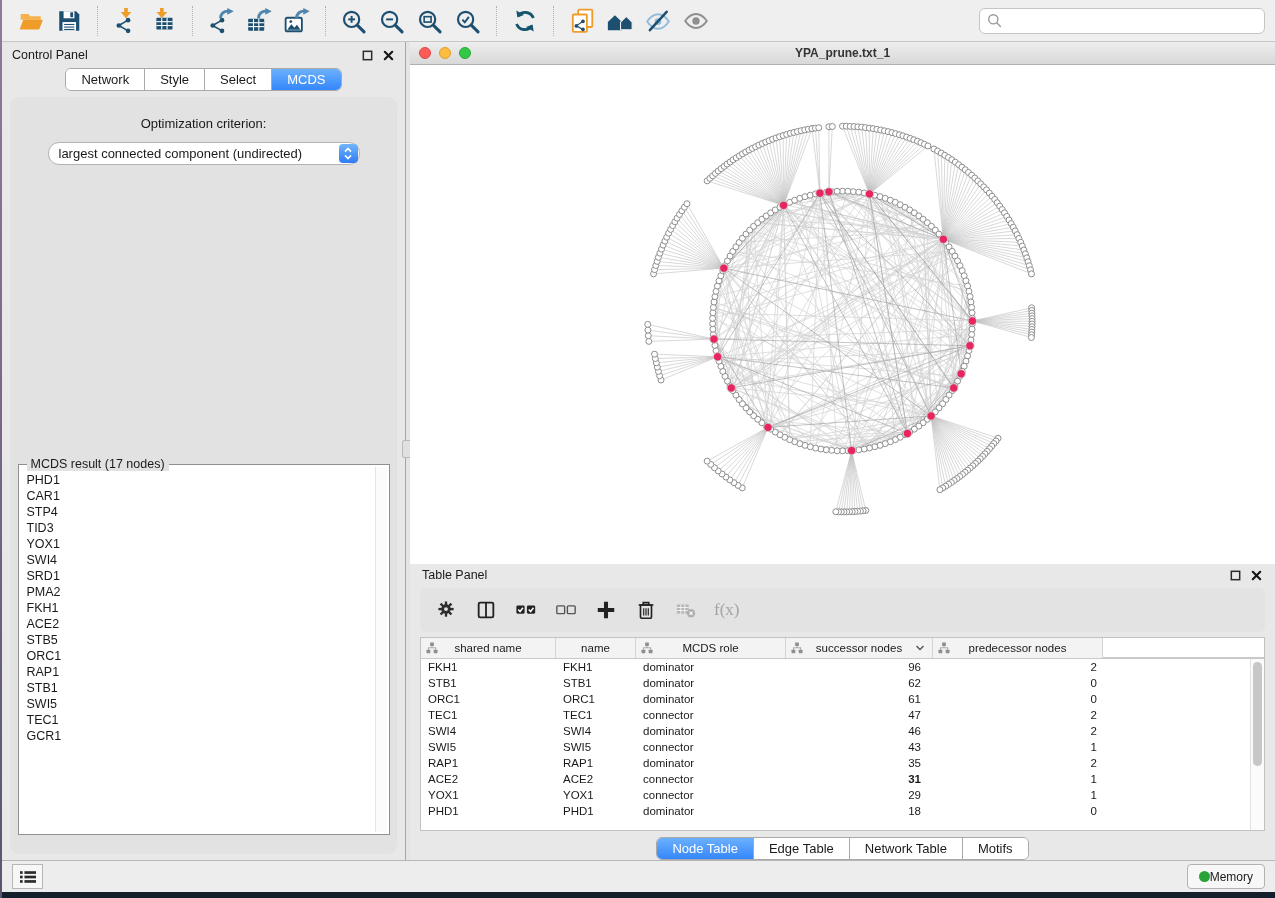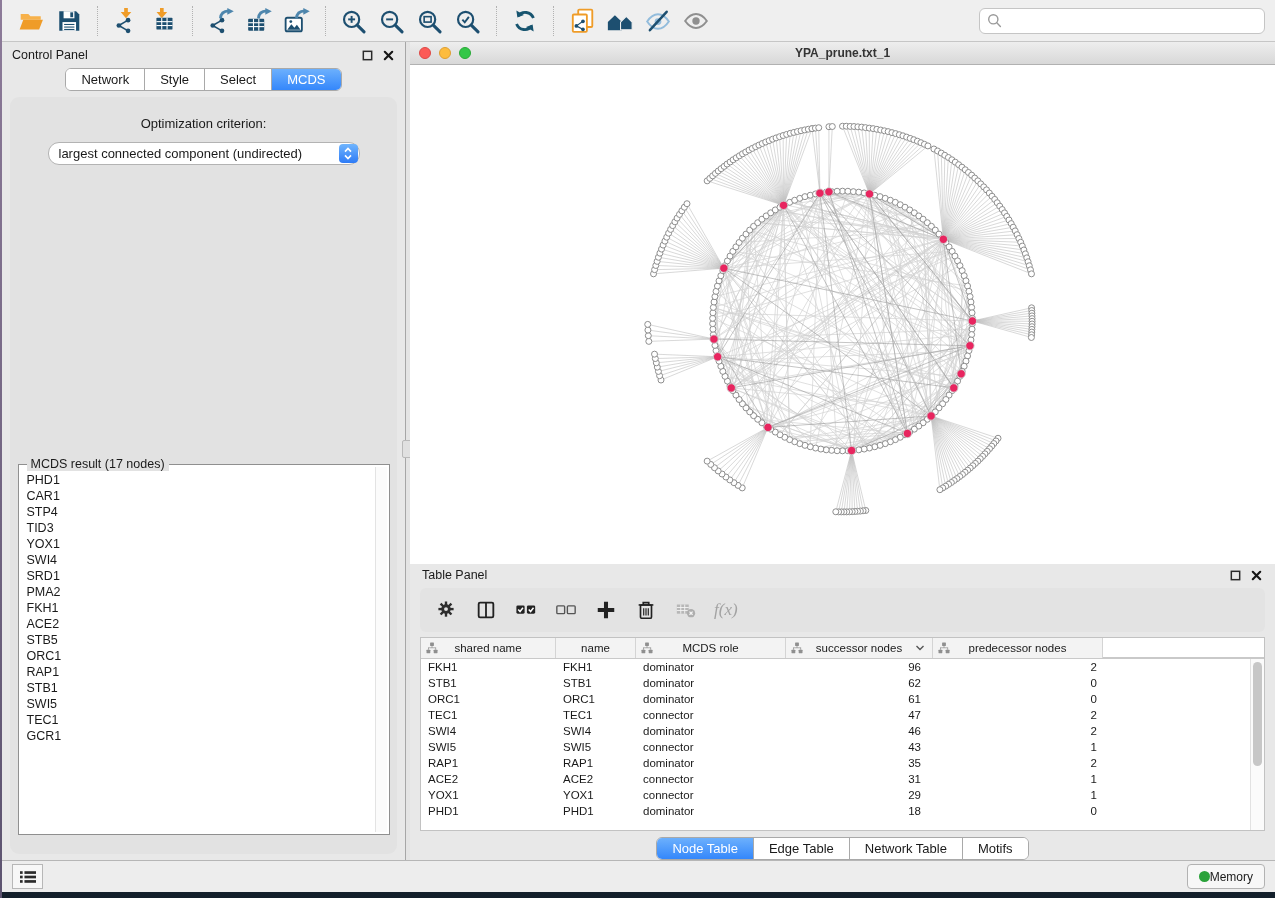--- a/index.html
+++ b/index.html
@@ -63,21 +63,21 @@
   .net-title{position:absolute;left:0;right:0;text-align:center;font-size:12px;font-weight:700;color:#333;}
   .canvas{flex:1;background:#fff;position:relative;min-height:0;}
   .canvas svg{position:absolute;inset:0;width:100%;height:100%;}
 
   
   .table-panel{flex:1;background:#e8e8e8;display:flex;flex-direction:column;min-height:0;}
   .tp-header{height:22px;display:flex;align-items:center;padding:0 12px;font-size:12.5px;}
   .tp-toolbar{margin:2px 10px 5px;height:44px;background:#e3e3e3;border-radius:6px;display:flex;align-items:center;gap:16px;padding:0 14px;}
   .tp-toolbar .tpbtn{width:24px;height:24px;display:flex;align-items:center;justify-content:center;}
   .tp-toolbar .tpbtn svg{width:22px;height:22px;}
-  .fx{font-family:"Liberation Serif",serif;font-style:italic;font-size:17px;color:#a3a3a3;}
+  .fx{font-family:"Liberation Serif",serif;font-size:17px;color:#a3a3a3;}
   .tablebox{margin:0 10px;flex:1;background:#fff;border:1px solid #c2c2c2;position:relative;overflow:hidden;min-height:0;}
   .thead{display:flex;height:20px;background:#f3f3f3;border-bottom:1px solid #c9c9c9;font-size:11.5px;}
   .th{display:flex;align-items:center;justify-content:center;border-right:1px solid #d4d4d4;position:relative;box-sizing:border-box;}
   .th .colicon{position:absolute;left:5px;width:12px;height:12px;}
   .th .sortic{position:absolute;right:7px;width:10px;height:6px;}
   .th-fill{flex:1;background:#fff;border-bottom:1px solid #c9c9c9;}
   .trow{display:flex;height:16px;font-size:11.5px;align-items:center;}
   .td{box-sizing:border-box;white-space:nowrap;overflow:hidden;}
   .td.l{padding-left:7px;text-align:left;}
   .td.r{text-align:right;}
@@ -1424,21 +1424,21 @@
                   <div class="td l" style="width: 135px;">RAP1</div>
                   <div class="td l" style="width: 80px;">RAP1</div>
                   <div class="td l" style="width: 150px;">dominator</div>
                   <div class="td r" style="width: 147px; padding-right: 12px;">35</div>
                   <div class="td r" style="width: 170px; padding-right: 6px;">2</div>
                 </div>
                 <div class="trow">
                   <div class="td l" style="width: 135px;">ACE2</div>
                   <div class="td l" style="width: 80px;">ACE2</div>
                   <div class="td l" style="width: 150px;">connector</div>
-                  <div class="td r" style="width: 147px; padding-right: 12px;">31</div>
+                  <div class="td r" style="width: 147px; padding-right: 12px; font-weight: bold;">31</div>
                   <div class="td r" style="width: 170px; padding-right: 6px;">1</div>
                 </div>
                 <div class="trow">
                   <div class="td l" style="width: 135px;">YOX1</div>
                   <div class="td l" style="width: 80px;">YOX1</div>
                   <div class="td l" style="width: 150px;">connector</div>
                   <div class="td r" style="width: 147px; padding-right: 12px;">29</div>
                   <div class="td r" style="width: 170px; padding-right: 6px;">1</div>
                 </div>
                 <div class="trow">

